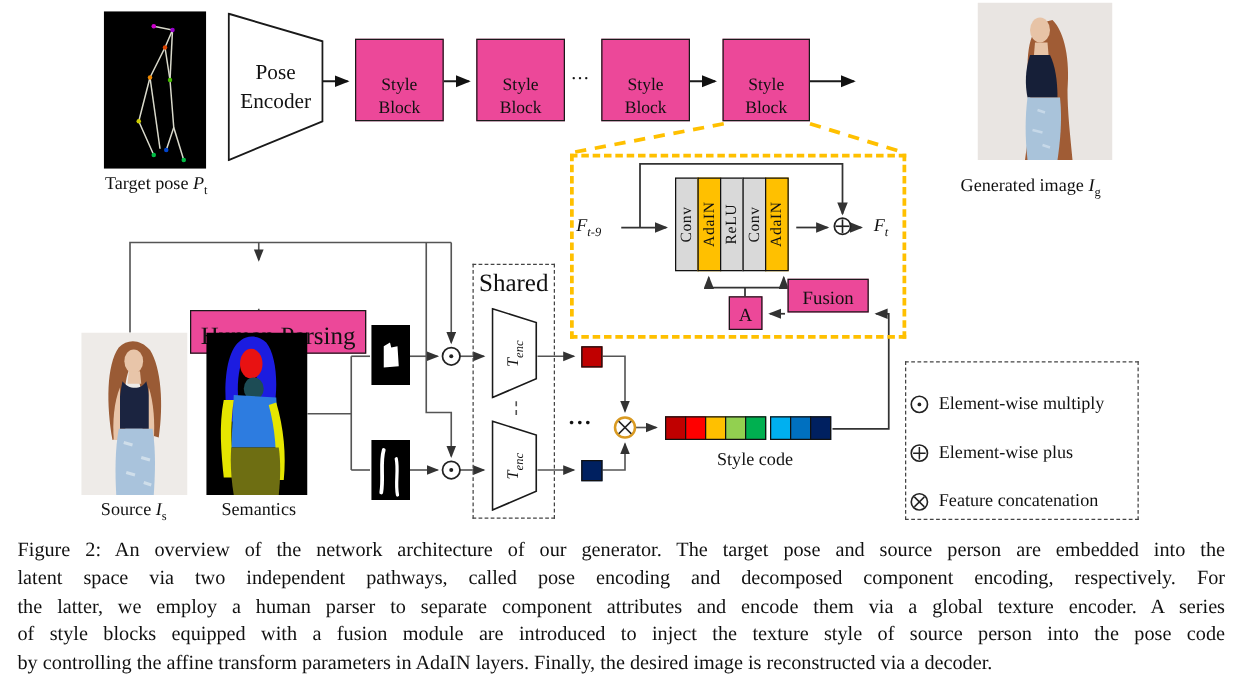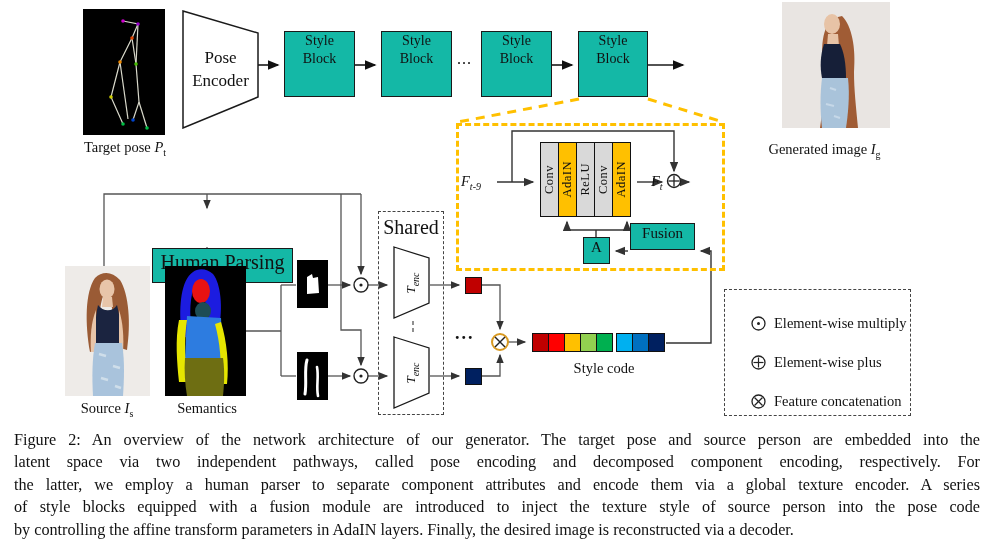--- a/index.html
+++ b/index.html
@@ -1,41 +1,41 @@
 <!DOCTYPE html>
 <html><head>
 <meta charset="utf-8">
 <style>
   html,body{margin:0;padding:0;background:#ffffff;}
   #stage{position:relative;width:994px;height:543px;background:#fff;overflow:hidden;
          font-family:"Liberation Serif", serif;color:#111;}
   .abs{position:absolute;}
-  .box{position:absolute;border:1.5px solid #1a1a1a;background:#14b8a6;box-sizing:border-box;
-       display:flex;align-items:flex-start;justify-content:center;text-align:center;
+  .box{position:absolute;border:1.5px solid #1a1a1a;background:#ec4899;box-sizing:border-box;
+       display:flex;align-items:flex-end;justify-content:center;text-align:center;
        font-size:14px;line-height:1.3;}
   .dashedbox{position:absolute;border:1px dashed #444;background:transparent;box-sizing:border-box;}
   .amberbox{position:absolute;border:3px dashed #FFC000;box-sizing:border-box;background:transparent;}
   .lbl{position:absolute;font-size:14.5px;text-align:center;white-space:nowrap;}
   .lbl i{font-style:italic;}
   sub{font-size:10px;}
   .mathlbl{position:absolute;font-size:14.5px;font-style:italic;white-space:nowrap;}
   .bars{position:absolute;display:flex;flex-direction:row;}
   .bar{width:19px;height:75px;border:1px solid #111;box-sizing:border-box;margin-left:-1px;
        display:flex;align-items:center;justify-content:center;}
   .bar:first-child{margin-left:0;}
   .bar span{writing-mode:vertical-rl;transform:rotate(180deg);font-size:12.5px;letter-spacing:.5px;}
   .sq{position:absolute;width:17px;height:17px;border:1px solid #111;box-sizing:border-box;}
   .codebar{position:absolute;display:flex;flex-direction:row;}
   .codecell{width:17px;height:19px;border:1px solid #111;box-sizing:border-box;margin-left:-1px;}
   .codecell:first-child{margin-left:0;}
   .codecell.gap{margin-left:3px;}
   .ellip{position:absolute;font-size:16px;letter-spacing:1px;}
   .ellip.big{font-weight:bold;font-size:18px;letter-spacing:2px;}
   .legend{position:absolute;left:724px;top:289px;width:187px;height:127px;border:1px dashed #444;
-          box-sizing:border-box;padding:14px 0 0 25px;}
+          box-sizing:border-box;padding:14px 0 0 2px;}
   .legrow{display:flex;align-items:center;height:39px;gap:7px;font-size:14.5px;}
   .caption{position:absolute;left:14px;top:429px;width:966px;font-size:16.2px;line-height:22.4px;}
   .capline{text-align:justify;text-align-last:justify;}
   .capline.last{text-align:left;text-align-last:left;}
   .rot{position:absolute;left:50%;top:50%;transform:translate(-50%,-50%) rotate(-90deg);
        font-size:13px;font-style:italic;white-space:nowrap;}
   .trap{position:absolute;}
   .trap svg{position:absolute;left:0;top:0;}
   .traplbl{position:absolute;width:100%;height:100%;display:flex;flex-direction:column;
            align-items:center;justify-content:center;font-size:17px;line-height:1.3;}
@@ -197,21 +197,21 @@
   </svg>
   <div class="lbl" style="left:757px;top:141px;width:135px;">
     <span>Generated image </span><i>I</i><sub>g</sub>
   </div>
 
   <div class="amberbox" style="left:456px;top:123px;width:269px;height:148px;"></div>
 
   <div class="mathlbl" style="left:461px;top:173px;">
     <i>F</i><sub>t-9</sub>
   </div>
-  <div class="mathlbl" style="left:651px;top:173px;">
+  <div class="mathlbl" style="left:699px;top:173px;">
     <i>F</i><sub>t</sub>
   </div>
 
   <div class="bars" style="left:540px;top:142px;">
     <div class="bar" style="background-color: rgb(217, 217, 217);">
         <span>Conv</span>
       </div>
     <div class="bar" style="background-color: rgb(255, 192, 0);">
         <span>AdaIN</span>
       </div>

